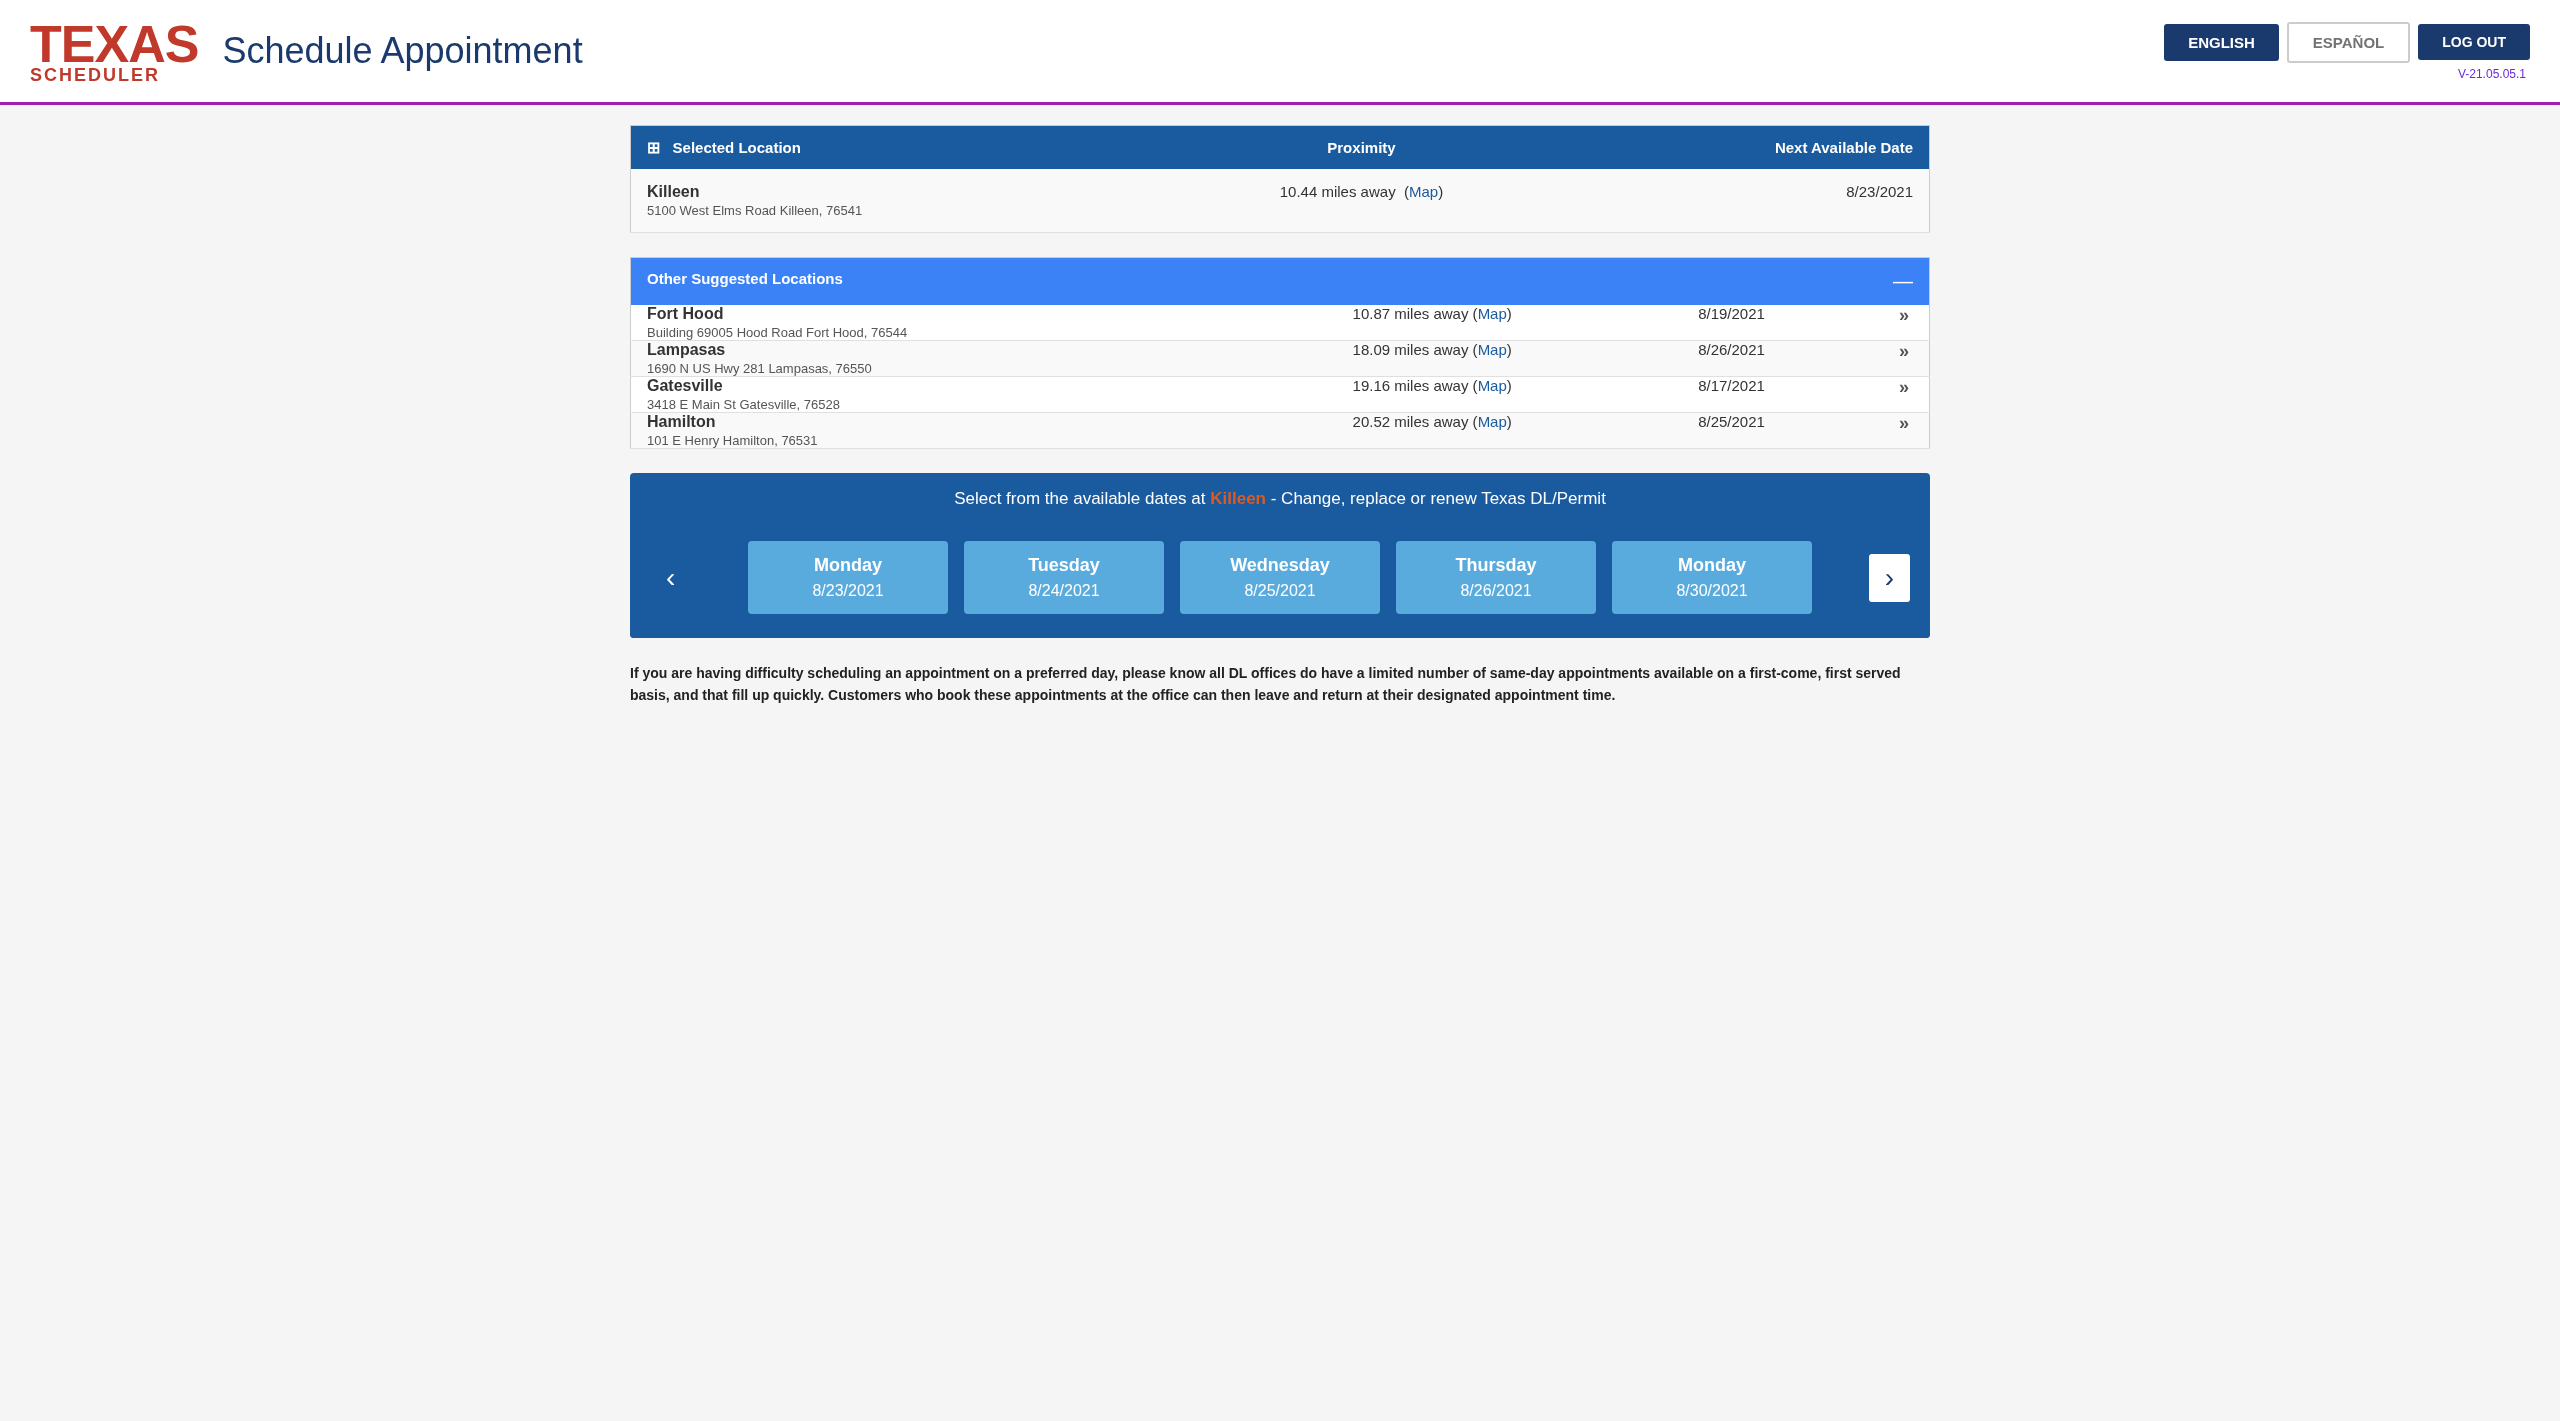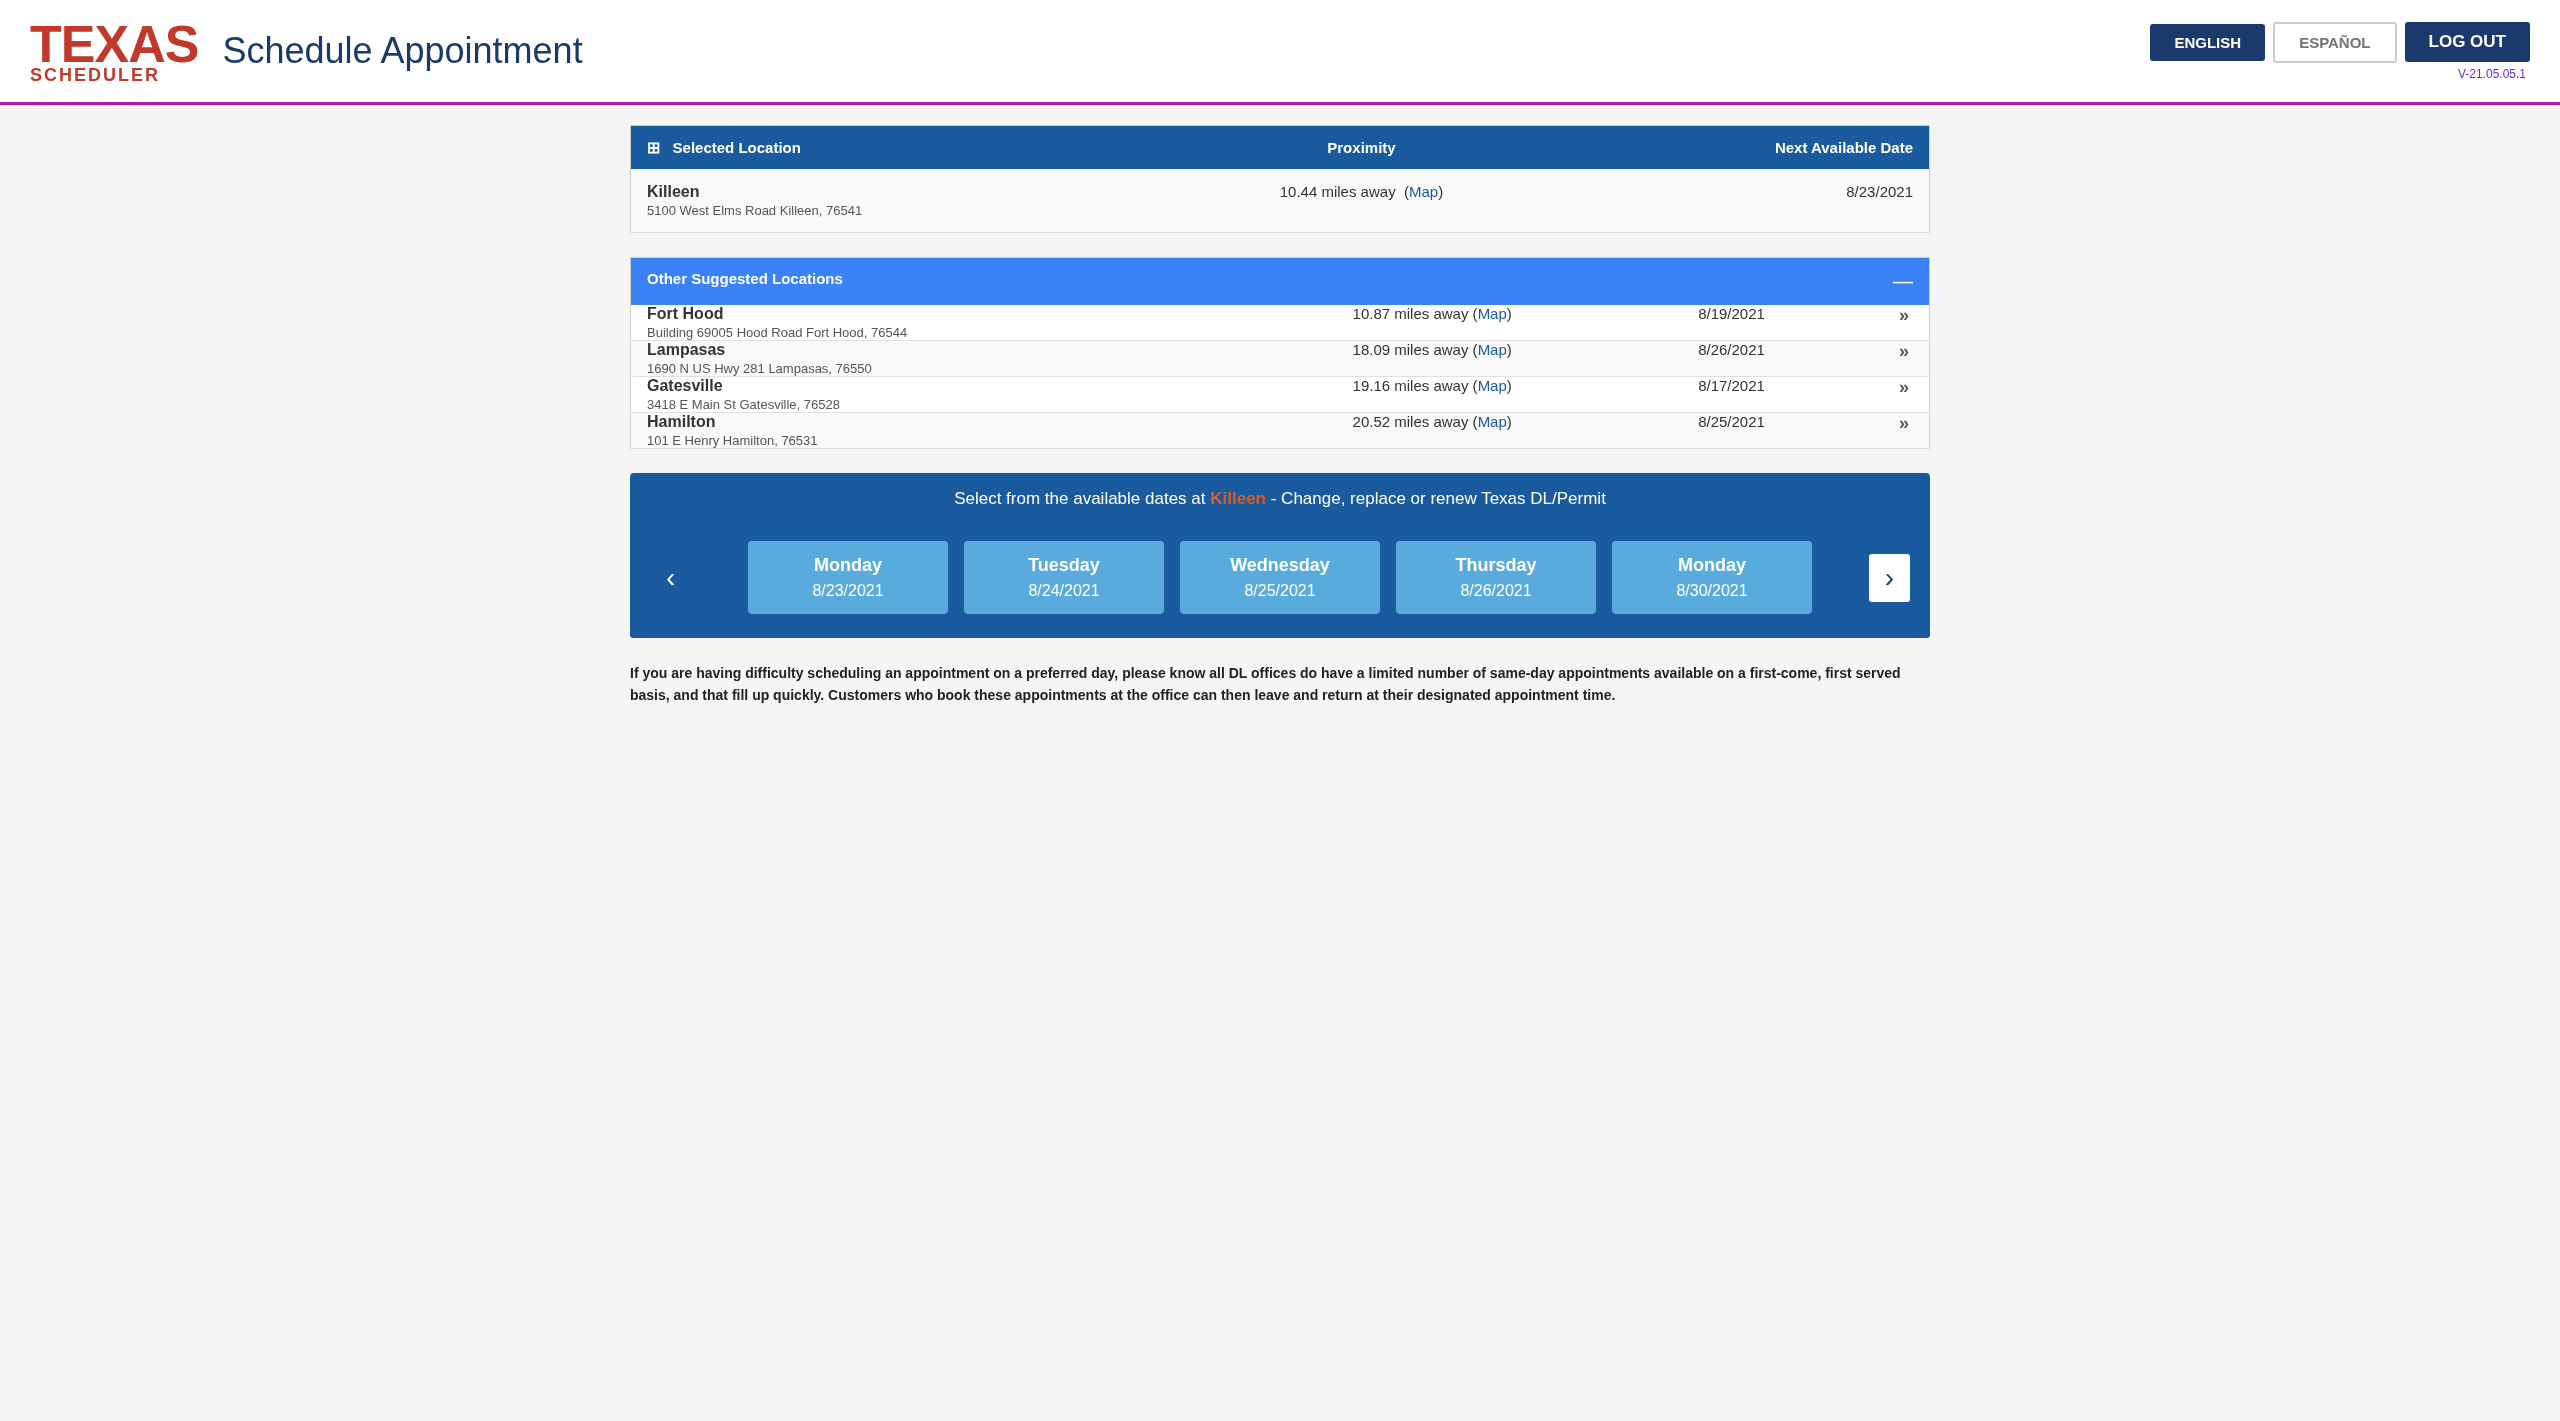--- a/index.html
+++ b/index.html
@@ -72,21 +72,21 @@
       font-size: 15px;
       font-weight: 700;
       cursor: pointer;
       border-radius: 3px;
     }
     .btn-logout {
       background: #1a3a6e;
       color: #fff;
       border: none;
       padding: 10px 24px;
-      font-size: 17px;
+      font-size: 14px;
       font-weight: 700;
       cursor: pointer;
       border-radius: 3px;
       text-align: right;
     }
     .version {
       font-size: 12px;
       color: #6d28d9;
       align-self: flex-end;
       margin-right: 4px;

